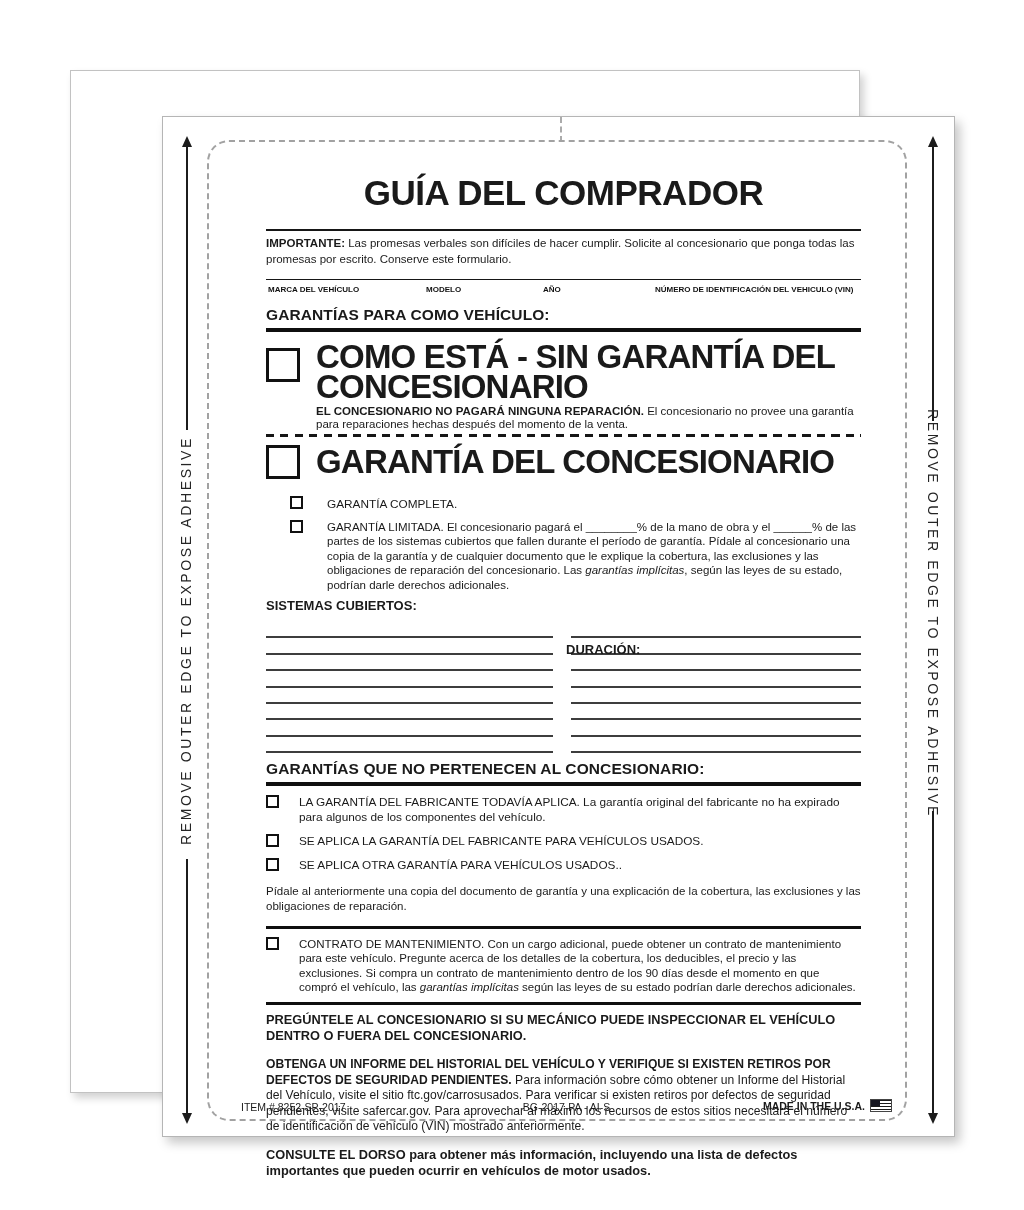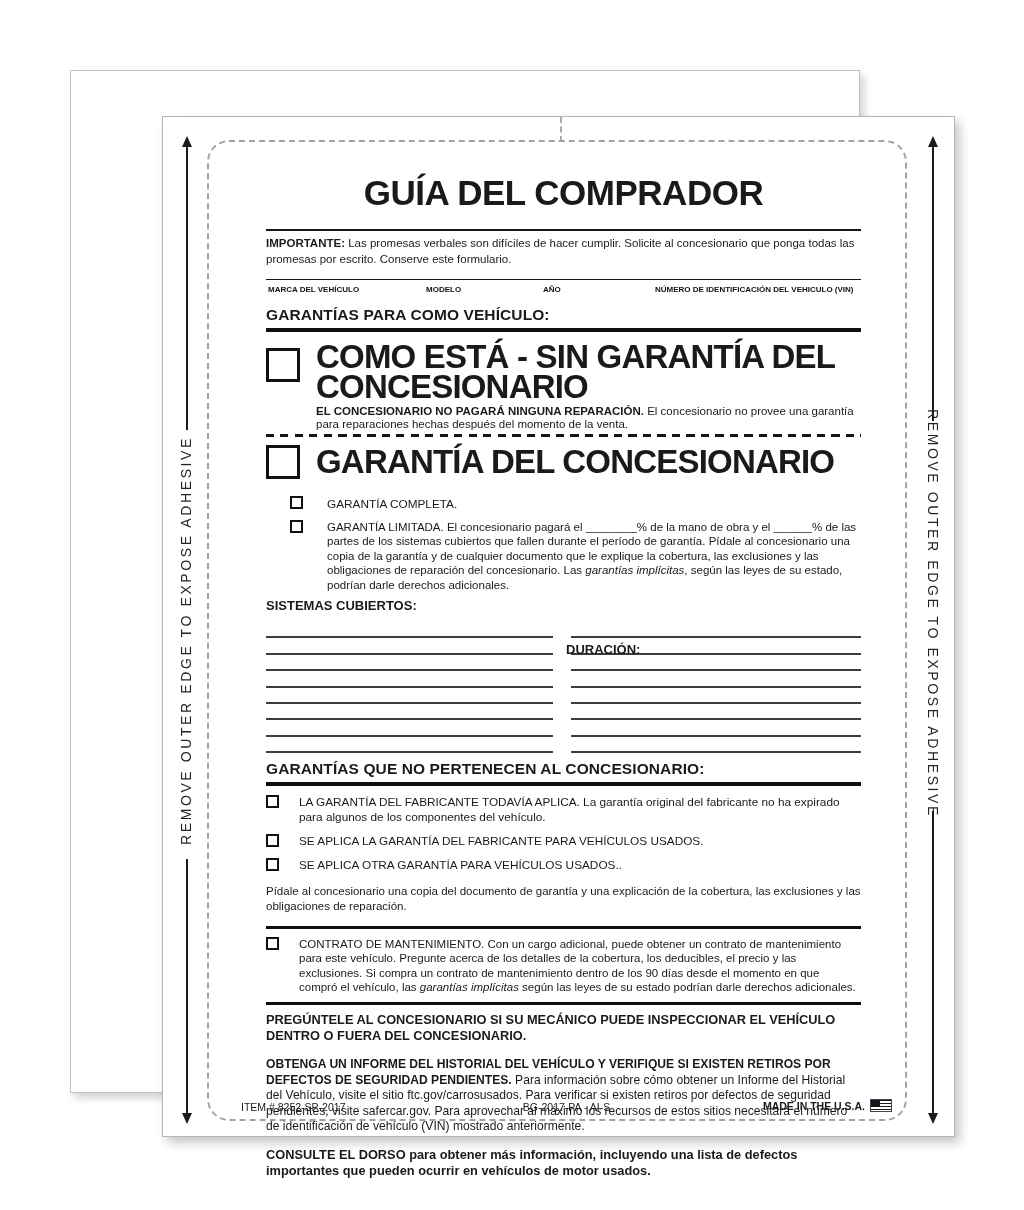--- a/index.html
+++ b/index.html
@@ -208,21 +208,21 @@
     </div>
     <div class="nd-item">
       <div class="smallbox"></div>
       <div class="txt">SE APLICA LA GARANTÍA DEL FABRICANTE PARA VEHÍCULOS USADOS.</div>
     </div>
     <div class="nd-item">
       <div class="smallbox"></div>
       <div class="txt">SE APLICA OTRA GARANTÍA PARA VEHÍCULOS USADOS..</div>
     </div>
 
-    <p class="nd-note">Pídale al concesionario una copia del documento de garantía y una explicación de la cobertura, las exclusiones y las obligaciones de reparación.</p>
+    <p class="nd-note">Pídale al anteriormente una copia del documento de garantía y una explicación de la cobertura, las exclusiones y las obligaciones de reparación.</p>
 
     <hr class="rule med sc-rule">
 
     <div class="sc-item">
       <div class="smallbox"></div>
       <div class="txt"><span>CONTRATO DE MANTENIMIENTO. Con un cargo adicional, puede obtener un contrato de mantenimiento para este vehículo. Pregunte acerca de los detalles de la cobertura, los deducibles, el precio y las exclusiones. Si compra un contrato de mantenimiento dentro de los 90 días desde el momento en que compró el vehículo, las </span><i>garantías implícitas</i><span> según las leyes de su estado podrían darle derechos adicionales.</span></div>
     </div>
 
     <hr class="rule med pre-rule">
 

